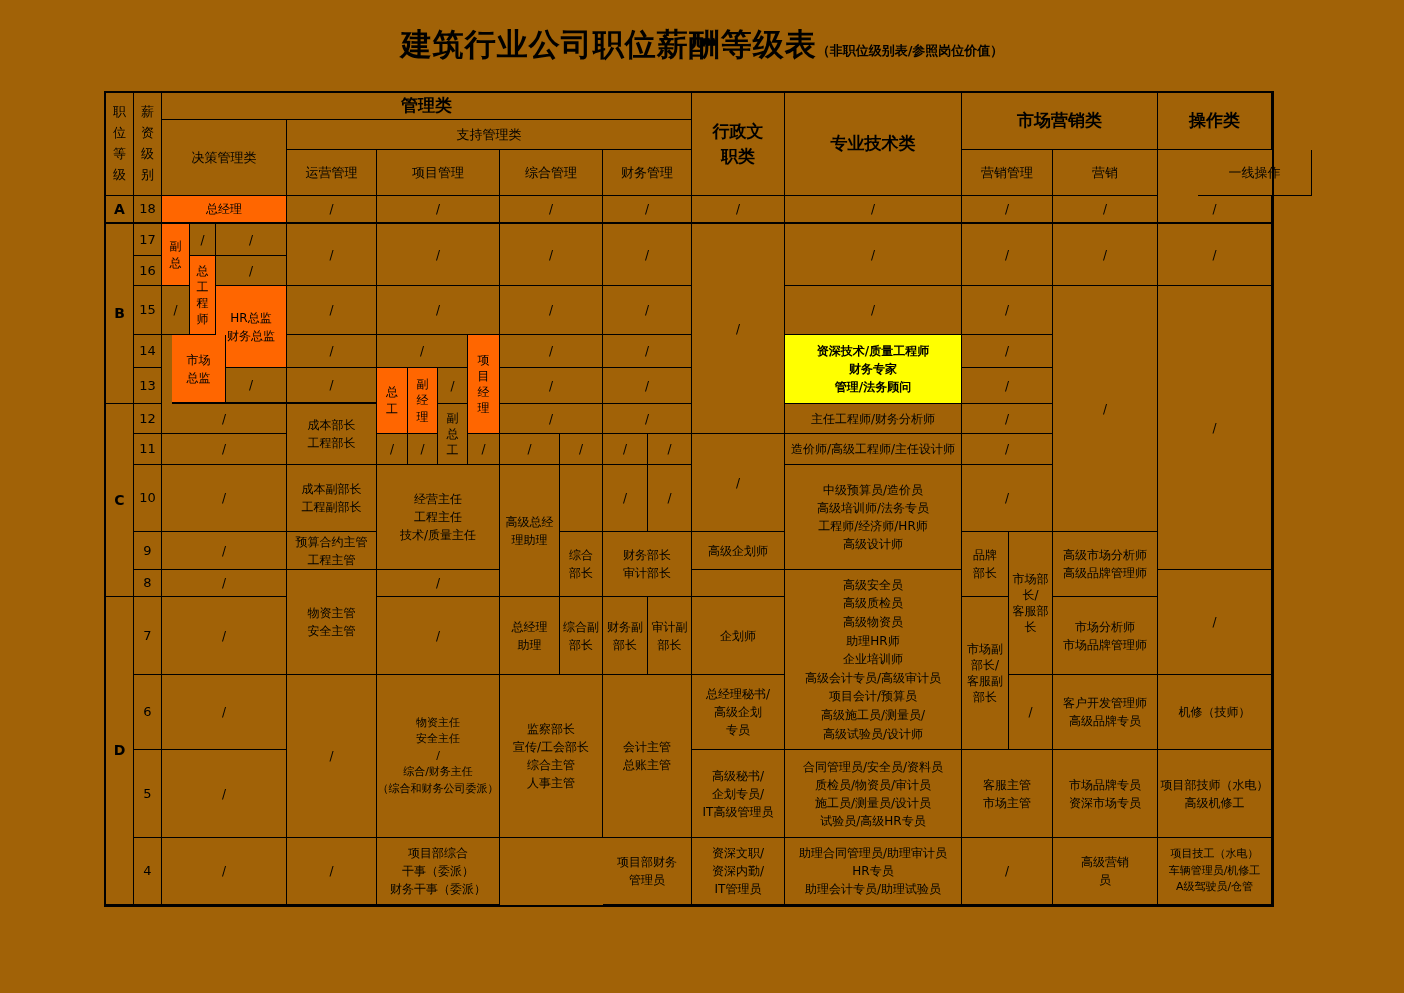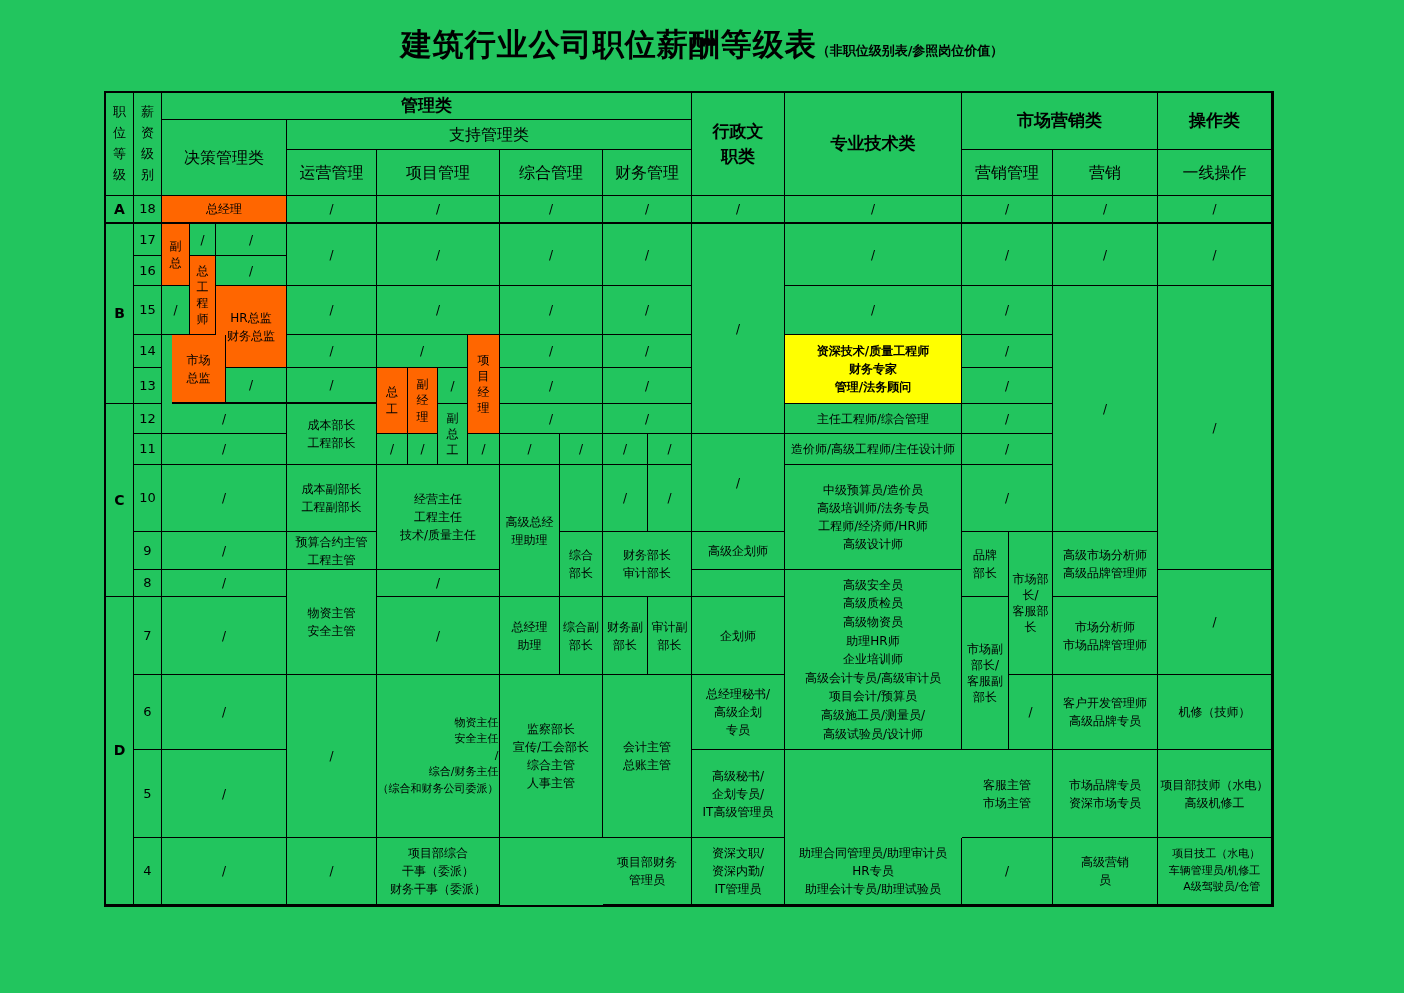--- a/index.html
+++ b/index.html
@@ -1,34 +1,34 @@
 <!DOCTYPE html>
 <html><head>
 <meta charset="utf-8">
 <style>
   html,body{margin:0;padding:0;background:#fff;}
   body{width:1404px;height:993px;font-family:"DejaVu Sans","Liberation Sans",sans-serif;color:#000;}
-  .page{position:relative;width:1404px;height:993px;overflow:hidden;background:#22c55e;}
+  .page{position:relative;width:1404px;height:993px;overflow:hidden;background:#a16207;}
   .title-wrap{position:absolute;left:0;top:24px;width:1404px;text-align:center;white-space:nowrap;}
   .title-main{font-size:31px;font-weight:bold;letter-spacing:1px;}
   .title-note{font-size:13px;font-weight:bold;}
   .frame{position:absolute;left:104px;top:91px;width:1170px;height:816px;border:2px solid #000;box-sizing:border-box;}
   .cell{position:absolute;box-sizing:border-box;border-right:1px solid #000;border-bottom:1px solid #000;
         display:flex;align-items:center;justify-content:center;text-align:center;
         white-space:pre-line;font-size:12px;line-height:1.5;overflow:hidden;}
   .hd{font-weight:bold;font-size:17px;}
-  .sub{font-size:16px;}
+  .sub{font-size:13px;}
   .vt{font-size:13px;line-height:1.6;}
   .gr{font-weight:bold;font-size:14px;}
   .lv{font-size:13px;}
   .orange{background:#FF6600;}
   .yellow{background:#FFFF00;font-weight:bold;}
   .tight{line-height:1.35;}
   .lh15{line-height:1.55;}
-  .fs11{font-size:11px;text-align:right;}
+  .fs11{font-size:11px;}
   .bb2{border-bottom-width:2px;}
 </style>
 </head>
 <body>
 
 <div class="page">
   <div class="title-wrap"><span class="title-main">建筑行业公司职位薪酬等级表</span><span class="title-note">（非职位级别表/参照岗位价值）</span></div>
 
   <div class="frame"></div>
 
@@ -47,21 +47,21 @@
   <div class="cell sub" style="left:377px;top:150px;width:123px;height:46px">项目管理</div>
   <div class="cell sub" style="left:500px;top:150px;width:103px;height:46px">综合管理</div>
   <div class="cell sub" style="left:603px;top:150px;width:89px;height:46px">财务管理</div>
   <div class="cell hd" style="left:692px;top:93px;width:93px;height:103px">行政文
 职类</div>
   <div class="cell hd" style="left:785px;top:93px;width:177px;height:103px">专业技术类</div>
   <div class="cell hd" style="left:962px;top:93px;width:196px;height:57px">市场营销类</div>
   <div class="cell sub" style="left:962px;top:150px;width:91px;height:46px">营销管理</div>
   <div class="cell sub" style="left:1053px;top:150px;width:105px;height:46px">营销</div>
   <div class="cell hd" style="left:1158px;top:93px;width:114px;height:57px">操作类</div>
-  <div class="cell sub" style="left:1158px;top:150px;width:114px;height:46px">一线操作</div>
+  <div class="cell sub" style="left:1198px;top:150px;width:114px;height:46px">一线操作</div>
 
   <div class="cell gr bb2" style="left:106px;top:196px;width:28px;height:28px">A</div>
   <div class="cell gr" style="left:106px;top:224px;width:28px;height:180px">B</div>
   <div class="cell gr" style="left:106px;top:404px;width:28px;height:193px">C</div>
   <div class="cell gr" style="left:106px;top:597px;width:28px;height:308px">D</div>
 
   <div class="cell lv bb2" style="left:134px;top:196px;width:28px;height:28px">18</div>
   <div class="cell lv" style="left:134px;top:224px;width:28px;height:32px">17</div>
   <div class="cell lv" style="left:134px;top:256px;width:28px;height:30px">16</div>
   <div class="cell lv" style="left:134px;top:286px;width:28px;height:49px">15</div>
@@ -211,35 +211,39 @@
   <div class="cell" style="left:692px;top:838px;width:93px;height:67px">资深文职/
 资深内勤/
 IT管理员</div>
 
   <div class="cell bb2" style="left:785px;top:196px;width:177px;height:28px">/</div>
   <div class="cell" style="left:785px;top:224px;width:177px;height:62px">/</div>
   <div class="cell" style="left:785px;top:286px;width:177px;height:49px">/</div>
   <div class="cell yellow" style="left:785px;top:335px;width:177px;height:69px">资深技术/质量工程师
 财务专家
 管理/法务顾问</div>
-  <div class="cell" style="left:785px;top:404px;width:177px;height:30px">主任工程师/综合管理</div>
+  <div class="cell" style="left:785px;top:404px;width:177px;height:30px">主任工程师/财务分析师</div>
   <div class="cell" style="left:785px;top:434px;width:177px;height:31px">造价师/高级工程师/主任设计师</div>
   <div class="cell lh15" style="left:785px;top:570px;width:177px;height:180px">高级安全员
 高级质检员
 高级物资员
 助理HR师
 企业培训师
 高级会计专员/高级审计员
 项目会计/预算员
 高级施工员/测量员/
 高级试验员/设计师</div>
   <div class="cell" style="left:785px;top:465px;width:177px;height:105px">中级预算员/造价员
 高级培训师/法务专员
 工程师/经济师/HR师
 高级设计师</div>
+  <div class="cell" style="left:785px;top:750px;width:177px;height:88px">合同管理员/安全员/资料员
+质检员/物资员/审计员
+施工员/测量员/设计员
+试验员/高级HR专员</div>
   <div class="cell" style="left:785px;top:838px;width:177px;height:67px">助理合同管理员/助理审计员
 HR专员
 助理会计专员/助理试验员</div>
 
   <div class="cell bb2" style="left:962px;top:196px;width:91px;height:28px">/</div>
   <div class="cell" style="left:962px;top:224px;width:91px;height:62px">/</div>
   <div class="cell" style="left:962px;top:286px;width:91px;height:49px">/</div>
   <div class="cell" style="left:962px;top:335px;width:91px;height:33px">/</div>
   <div class="cell" style="left:962px;top:368px;width:91px;height:36px">/</div>
   <div class="cell" style="left:962px;top:404px;width:91px;height:30px">/</div>

